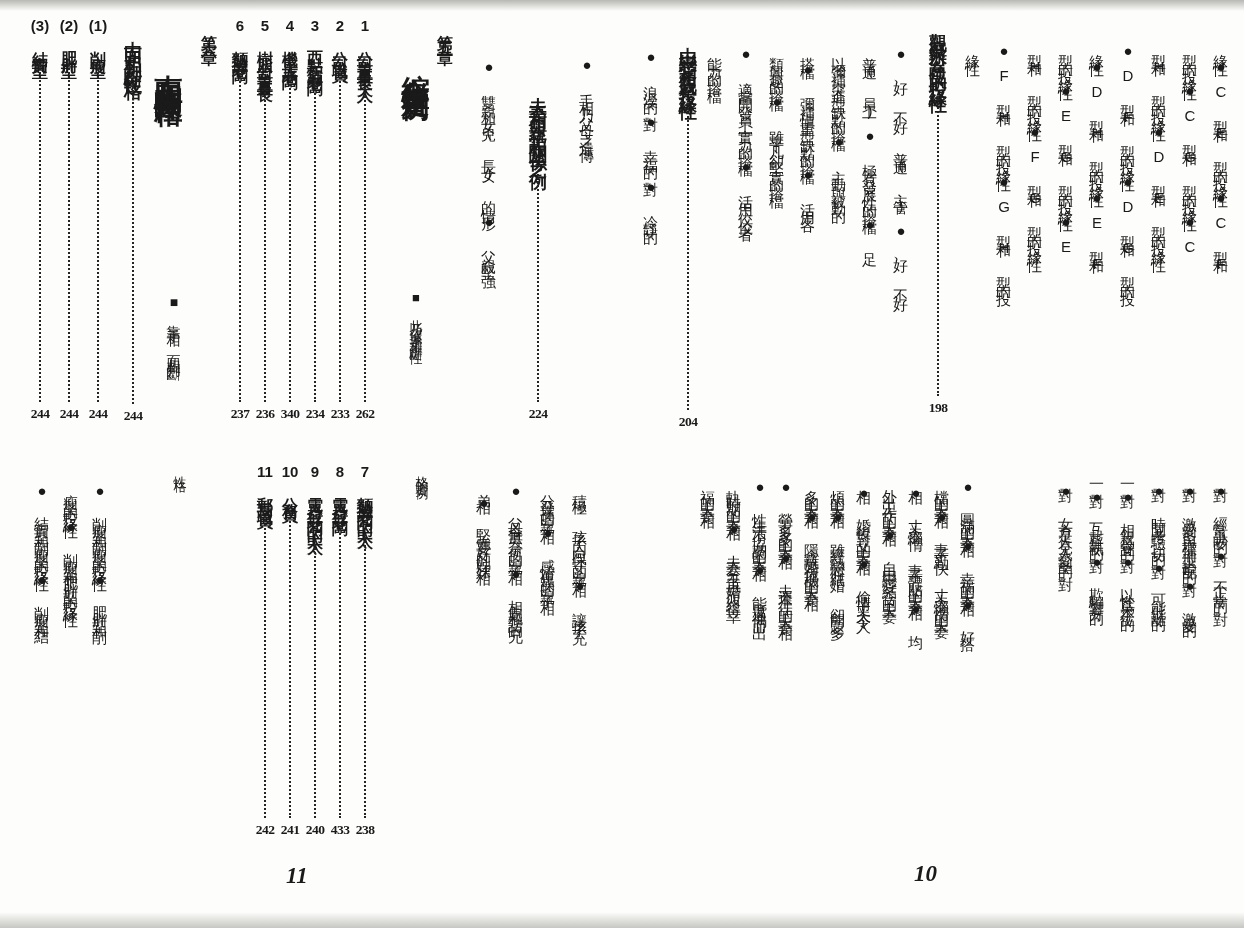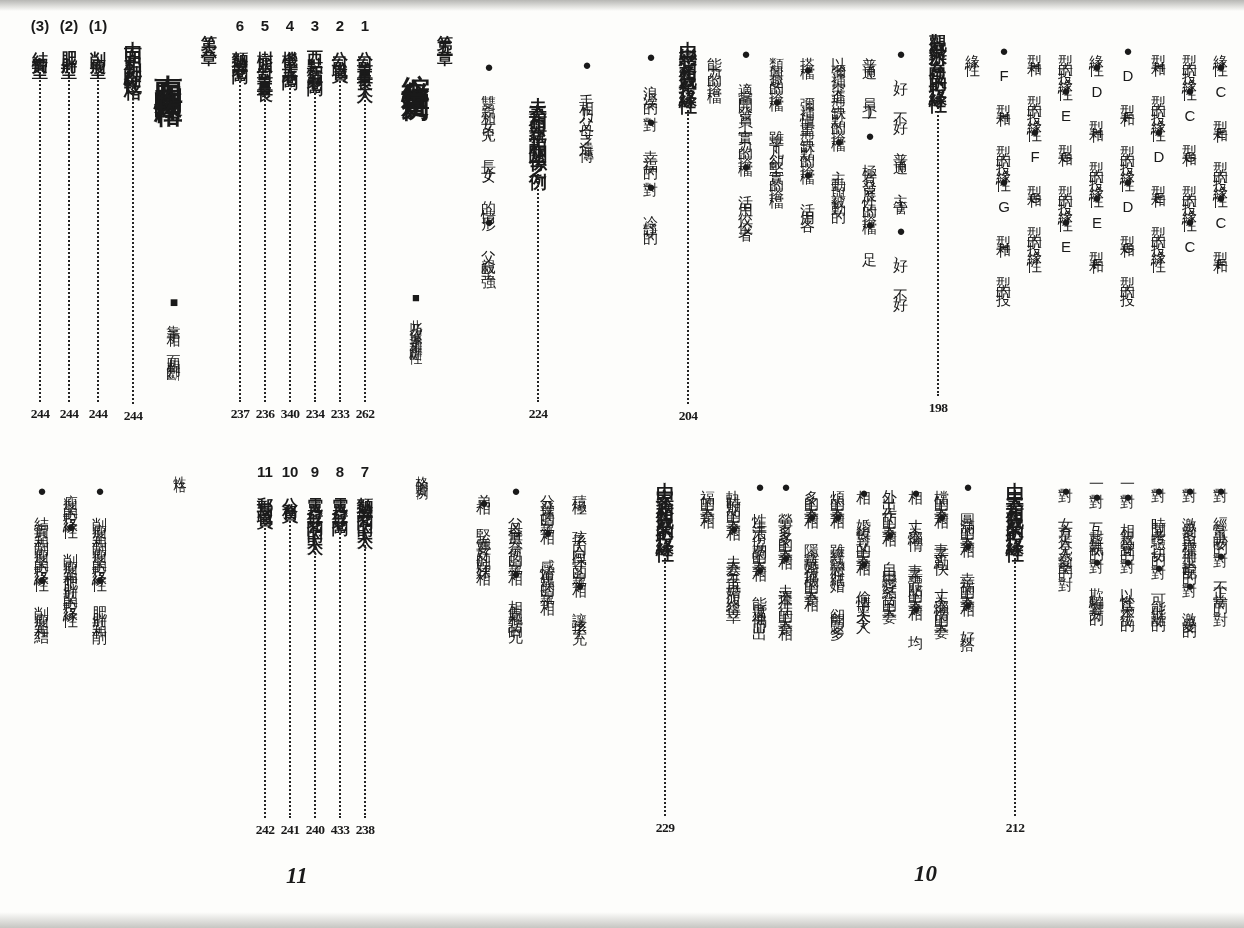--- a/index.html
+++ b/index.html
@@ -99,21 +99,21 @@
     </div>
     <div class="col list" style="left: 762px; top: 45px;">
       <div class="vt">類興趣的搭檔●雖平凡卻堅實的搭檔</div>
     </div>
     <div class="col list" style="left: 731px; top: 45px;">
       <div class="vt">●適當開發員工實力的搭檔●活用佼佼者</div>
     </div>
     <div class="col list" style="left: 700px; top: 45px;">
       <div class="vt">能力的搭檔</div>
     </div>
-    <div class="col entry" style="left: 668px; top: 26px; height: 396px; text-align: center;">
+    <div class="col entry" style="left: 668px; top: 32px; height: 396px; text-align: center;">
       <div class="vt">由戀愛相觀察投緣性</div>
       <div class="leader"></div>
       <div class="pnum">204</div>
     </div>
     <div class="col list" style="left: 636px; top: 48px;">
       <div class="vt">●浪漫的一對●幸福的一對●冷靜的一</div>
     </div>
     <div class="col list" style="left: 572px; top: 56px;">
       <div class="vt">●手相乃父母之遺傳</div>
     </div>
@@ -213,25 +213,20 @@
     </div>
     <div class="col listb" style="left: 1113px; top: 476px;">
       <div class="vt">一對●相親爲宜的一對●以性爲本位的</div>
     </div>
     <div class="col listb" style="left: 1082px; top: 476px;">
       <div class="vt">一對●互起爭執的一對●欺騙對方的一</div>
     </div>
     <div class="col listb" style="left: 1051px; top: 476px;">
       <div class="vt">對●女方是人見人愛型的一對</div>
     </div>
-    <div class="col entry" style="left: 995px; top: 467px; height: 367px;">
-      <div class="vt">由夫妻相觀察的投緣性</div>
-      <div class="leader"></div>
-      <div class="pnum">212</div>
-    </div>
     <div class="col listb" style="left: 953px; top: 478px;">
       <div class="vt">●圓滿的夫妻相●幸福的夫妻相●好搭</div>
     </div>
     <div class="col listb" style="left: 927px; top: 478px;">
       <div class="vt">檔的夫妻相●妻子勤快、丈夫懶惰的夫妻</div>
     </div>
     <div class="col listb" style="left: 901px; top: 478px;">
       <div class="vt">相●丈夫懶惰、妻子體貼的夫妻相●均</div>
     </div>
     <div class="col listb" style="left: 875px; top: 478px;">
@@ -250,25 +245,20 @@
       <div class="vt">●勞苦多多的夫妻相●夫運不佳的夫妻相</div>
     </div>
     <div class="col listb" style="left: 745px; top: 478px;">
       <div class="vt">●性生活不協調的夫妻相●能度過偶而出</div>
     </div>
     <div class="col listb" style="left: 719px; top: 478px;">
       <div class="vt">軌時期的夫妻相●夫妻分手再婚而終得幸</div>
     </div>
     <div class="col listb" style="left: 693px; top: 478px;">
       <div class="vt">福的夫妻相</div>
-    </div>
-    <div class="col entry" style="left: 645px; top: 467px; height: 367px;">
-      <div class="vt">由家族相觀察的投緣性</div>
-      <div class="leader"></div>
-      <div class="pnum">229</div>
     </div>
     <div class="col listb" style="left: 565px; top: 482px;">
       <div class="vt">積極,孩子內向保守的親子相●讓孩子充</div>
     </div>
     <div class="col listb" style="left: 533px; top: 482px;">
       <div class="vt">分發揮的親子相●感情焦躁的親子相</div>
     </div>
     <div class="col listb" style="left: 501px; top: 482px;">
       <div class="vt">●父母無可奈何的親子相●相處和諧的兄</div>
     </div>

